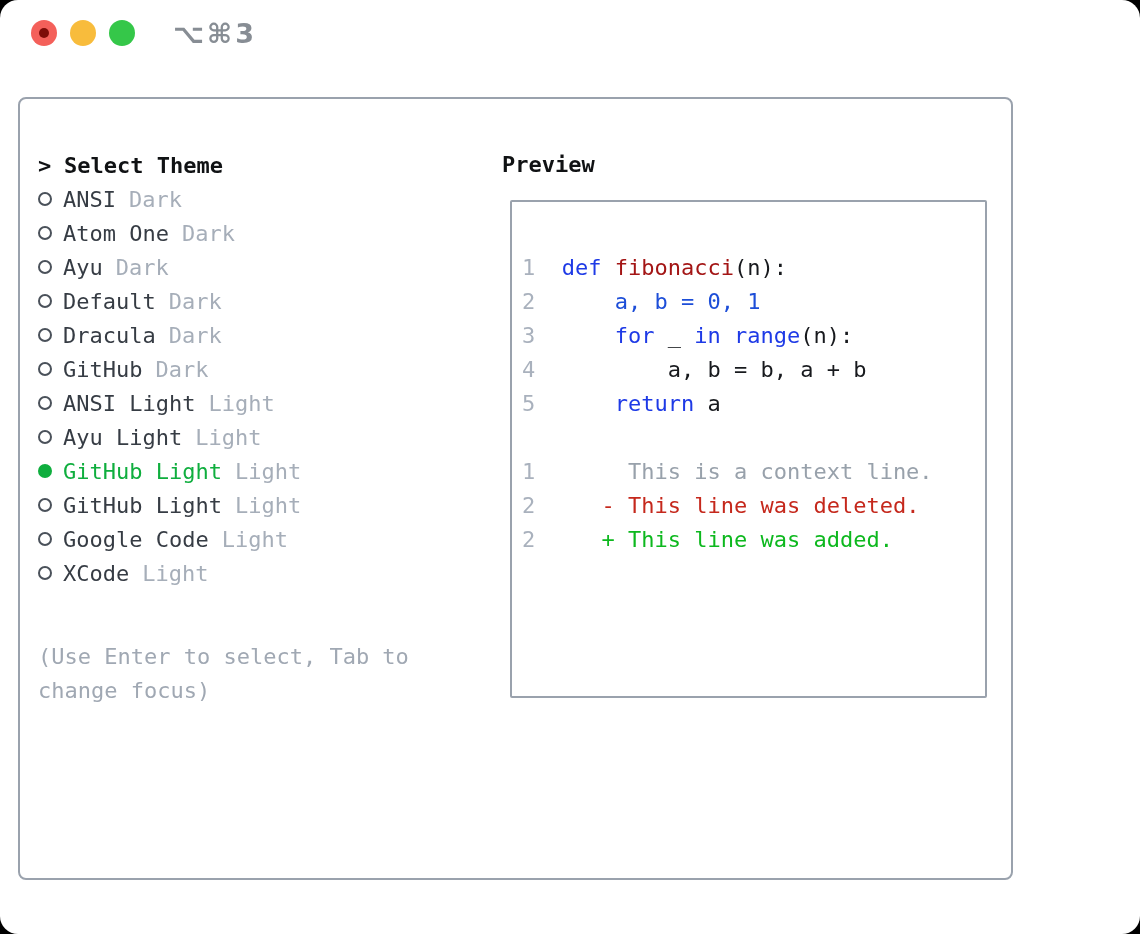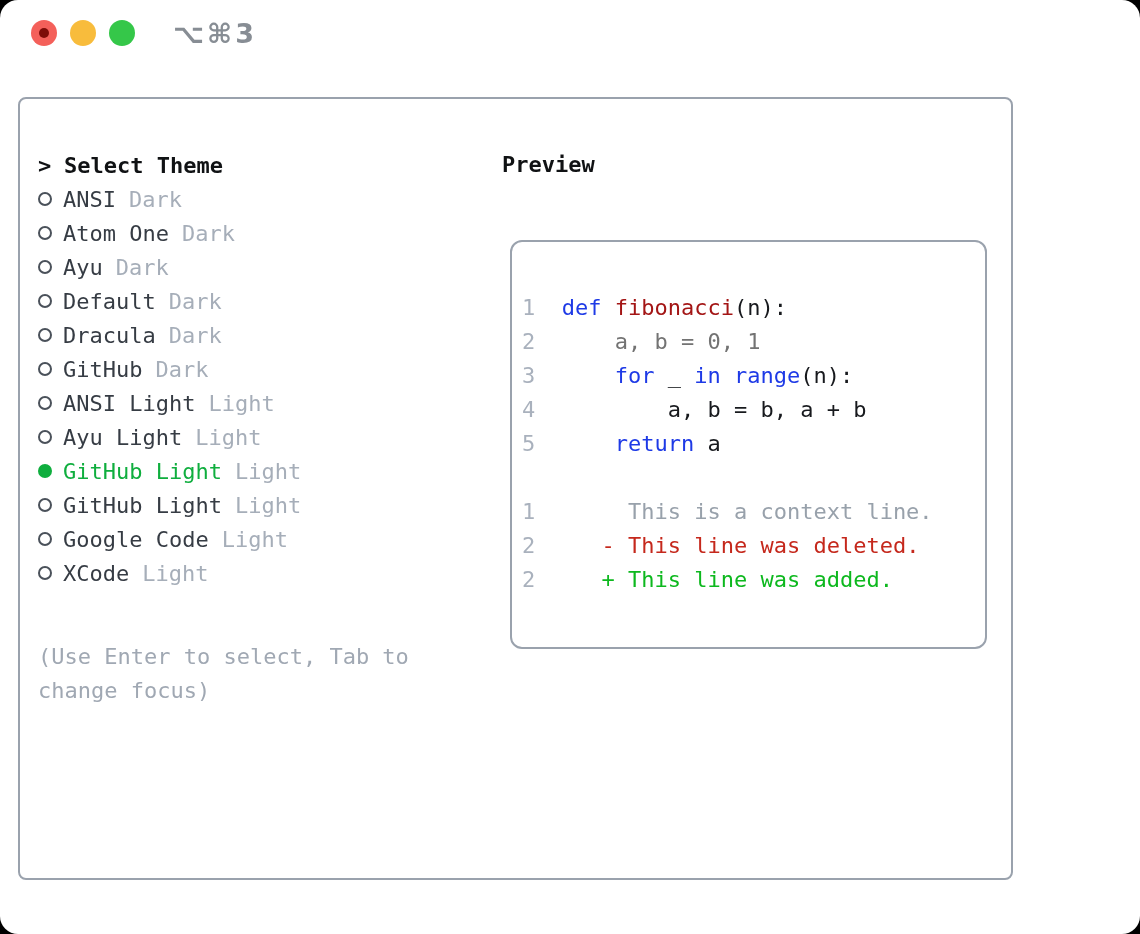--- a/index.html
+++ b/index.html
@@ -44,23 +44,23 @@
   .option.selected .label{color:var(--accent-green);}
   .hint{
     margin-top:16px;width:430px;color:#a0a8b3;line-height:34px;font-size:22px;
   }
   
   .preview-label{
     position:absolute;left:482px;top:49px;height:34px;line-height:34px;
     font-weight:bold;font-size:22px;color:#101214;
   }
   .preview-box{
-    position:absolute;left:490px;top:101px;width:477px;height:409px;
+    position:absolute;left:490px;top:101px;width:477px;height:498px;
     border:2px solid #9aa2ad;box-sizing:border-box;background:#fff;
-    padding:49px 0 0 10px;overflow:hidden;border-radius:12px;margin-top:40px;
+    padding:49px 0 0 10px;overflow:hidden;border-radius:2px;
   }
   .pline{height:34px;line-height:34px;white-space:pre;font-size:22px;}
 </style>
 </head>
 <body style="--accent-green: #0fae3e; --tl-red: #f4605a; --tl-red-dot: #7e0c08; --tl-yellow: #f8bc3c; --tl-green: #35c749;">
 
 <div class="window">
 
   <div class="titlebar">
     <span class="tl red">
@@ -98,21 +98,21 @@
 
 
       <div class="hint">(Use Enter to select, Tab to change focus)</div>
     </div>
 
     <div class="preview-label">Preview</div>
 
     <div class="preview-box">
       <div id="preview-lines">
           <div class="pline"><span style="color: rgb(169, 177, 189);">1  </span><span style="color: rgb(30, 58, 230);">def</span><span style="color: rgb(23, 25, 29);"> </span><span style="color: rgb(163, 21, 21);">fibonacci</span><span style="color: rgb(23, 25, 29);">(n):</span></div>
-          <div class="pline"><span style="color: rgb(169, 177, 189);">2  </span><span style="color: #737373;">    a, b = 0, 1</span></div>
+          <div class="pline"><span style="color: rgb(169, 177, 189);">2  </span><span style="color: #1d4ed8;">    a, b = 0, 1</span></div>
           <div class="pline"><span style="color: rgb(169, 177, 189);">3  </span><span style="color: rgb(23, 25, 29);">    </span><span style="color: rgb(30, 58, 230);">for</span><span style="color: rgb(23, 25, 29);"> _ </span><span style="color: rgb(30, 58, 230);">in</span><span style="color: rgb(23, 25, 29);"> </span><span style="color: rgb(30, 58, 230);">range</span><span style="color: rgb(23, 25, 29);">(n):</span></div>
           <div class="pline"><span style="color: rgb(169, 177, 189);">4  </span><span style="color: rgb(23, 25, 29);">        a, b = b, a + b</span></div>
           <div class="pline"><span style="color: rgb(169, 177, 189);">5  </span><span style="color: rgb(23, 25, 29);">    </span><span style="color: rgb(30, 58, 230);">return</span><span style="color: rgb(23, 25, 29);"> a</span></div>
           <div class="pline"></div>
           <div class="pline"><span style="color: rgb(169, 177, 189);">1  </span><span style="color: rgb(152, 161, 171);">     This is a context line.</span></div>
           <div class="pline"><span style="color: rgb(169, 177, 189);">2  </span><span style="color: rgb(23, 25, 29);">   </span><span style="color: rgb(197, 40, 28); text-align: center;">- This line was deleted.</span></div>
           <div class="pline"><span style="color: rgb(169, 177, 189);">2  </span><span style="color: rgb(23, 25, 29);">   </span><span style="color: rgb(13, 184, 30);">+ This line was added.</span></div>
         </div>
     </div>
 

